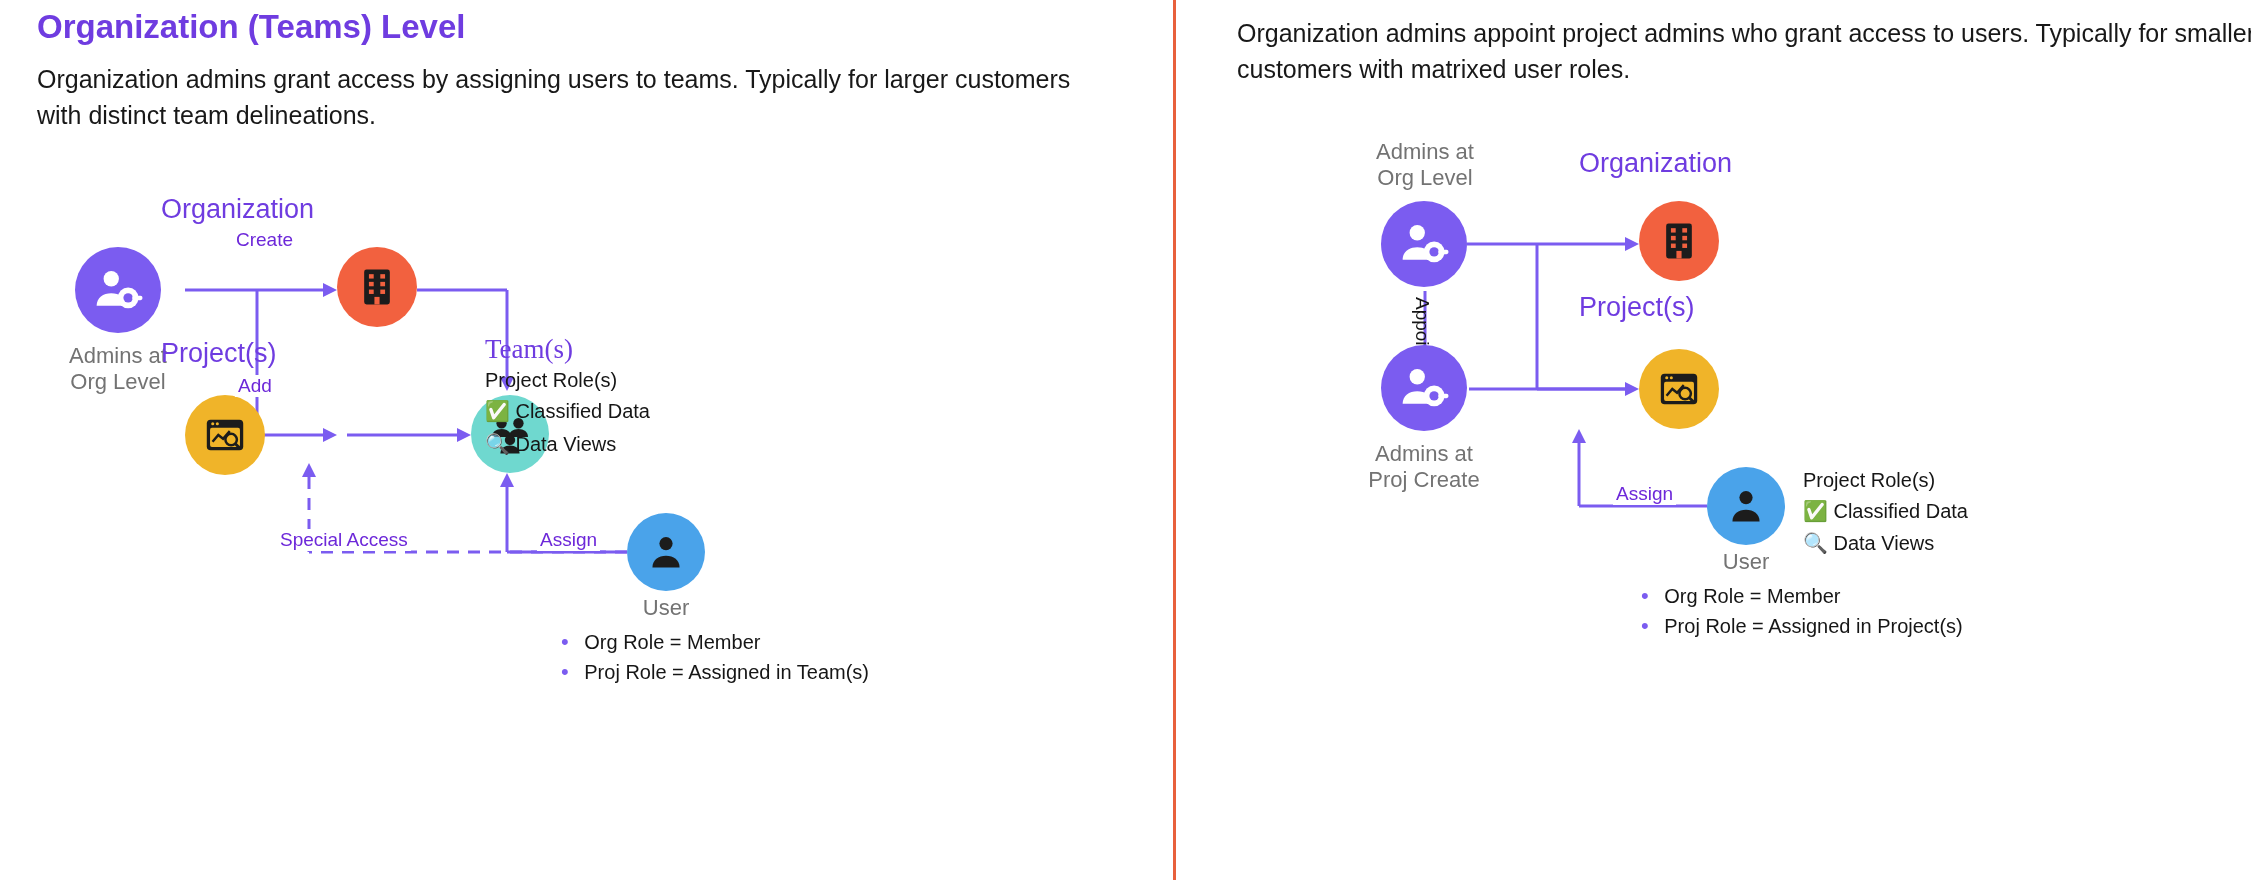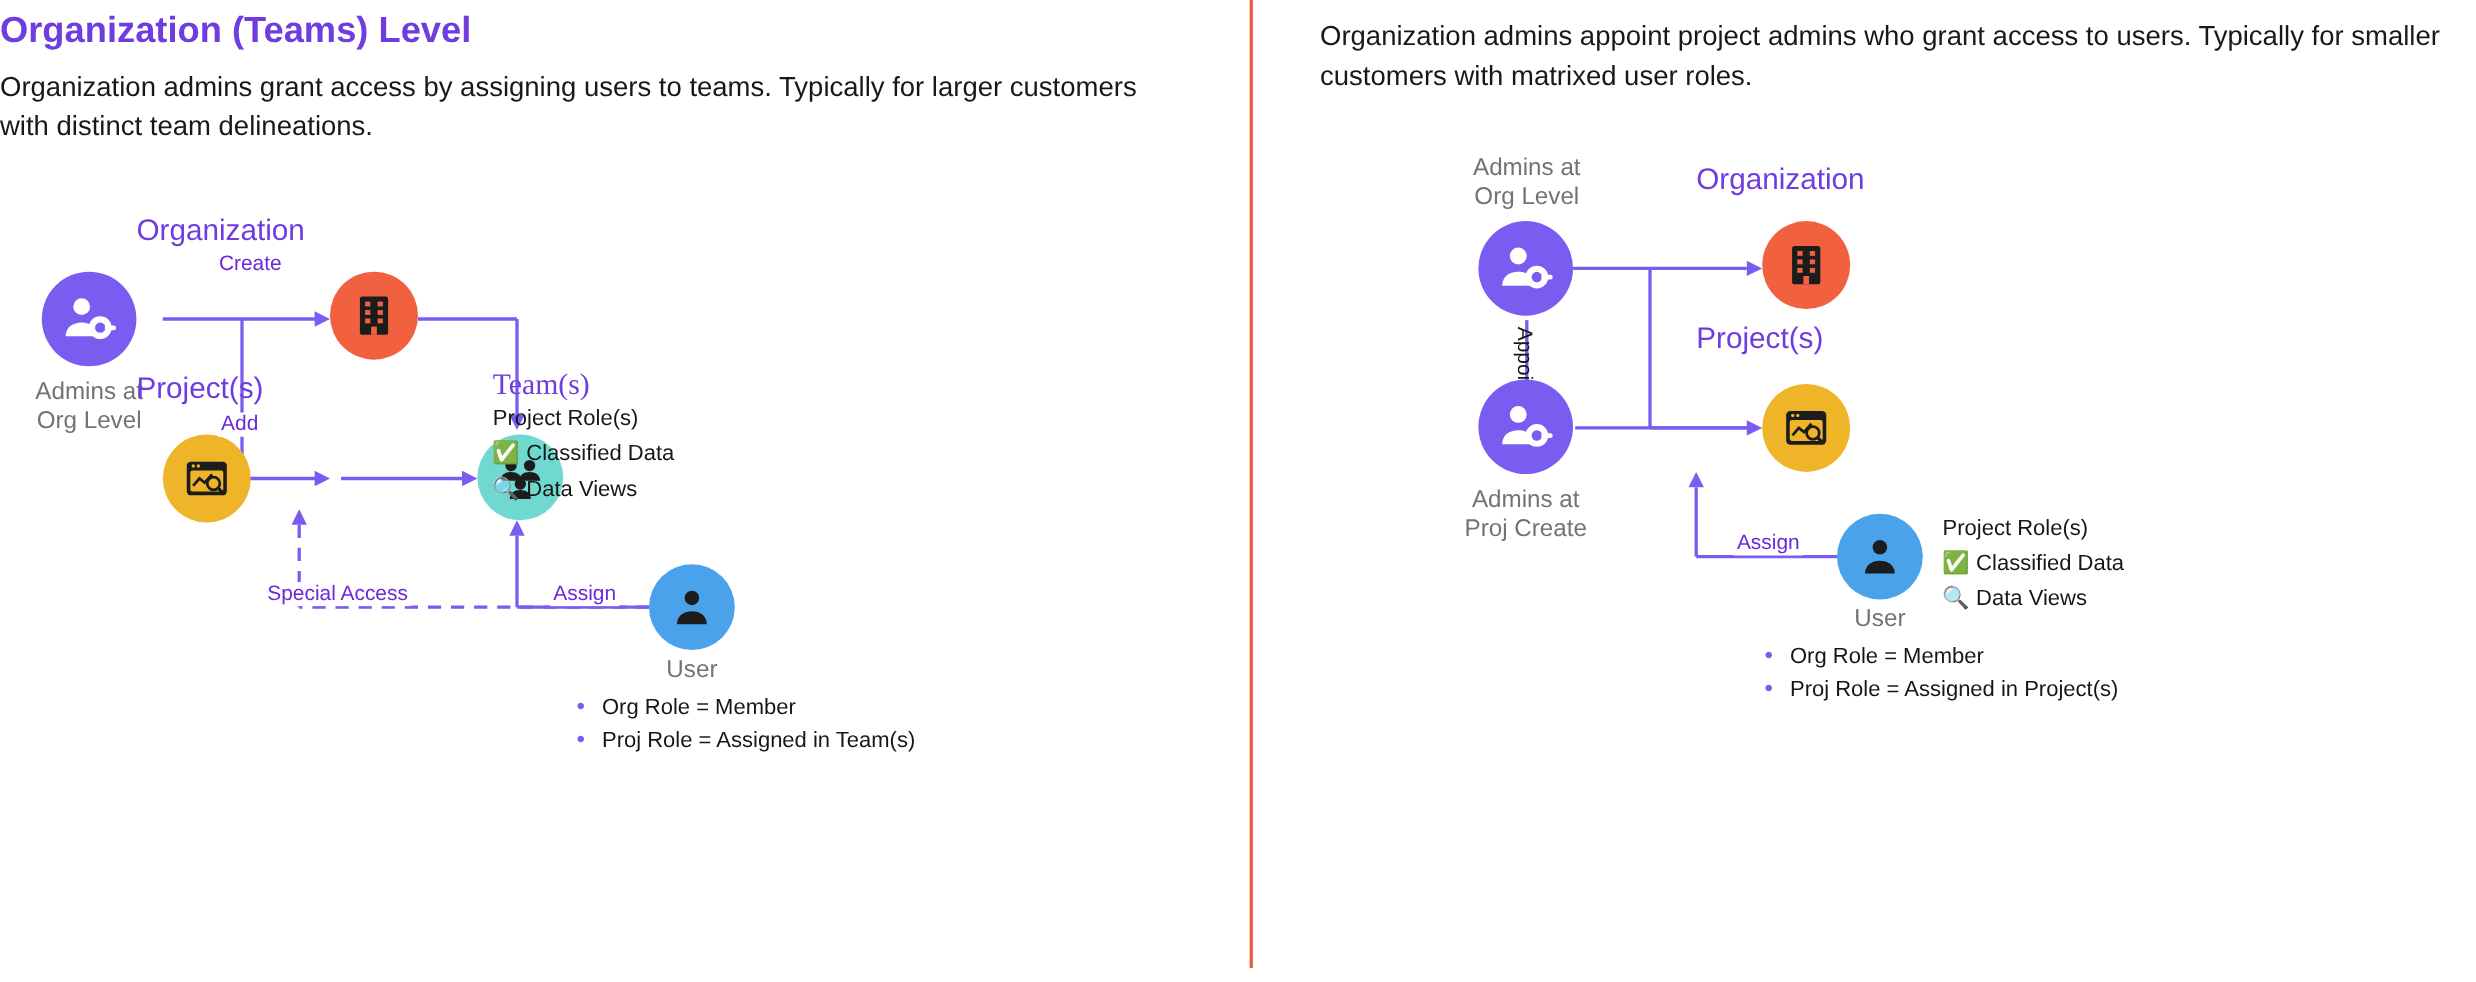--- a/index.html
+++ b/index.html
@@ -11,20 +11,21 @@
     width: 2251px;
     height: 893px;
     font-family: "Liberation Sans", sans-serif;
     color: #1a1a1a;
     position: relative;
     overflow: hidden;
   }
   .board {
     position: absolute;
     inset: 0;
+    margin-left: 37px;
   }
   .divider {
     position: absolute;
     left: 1136px;
     top: 0px;
     width: 3px;
     height: 880px;
     background: #e8603c;
   }
   .panel {

